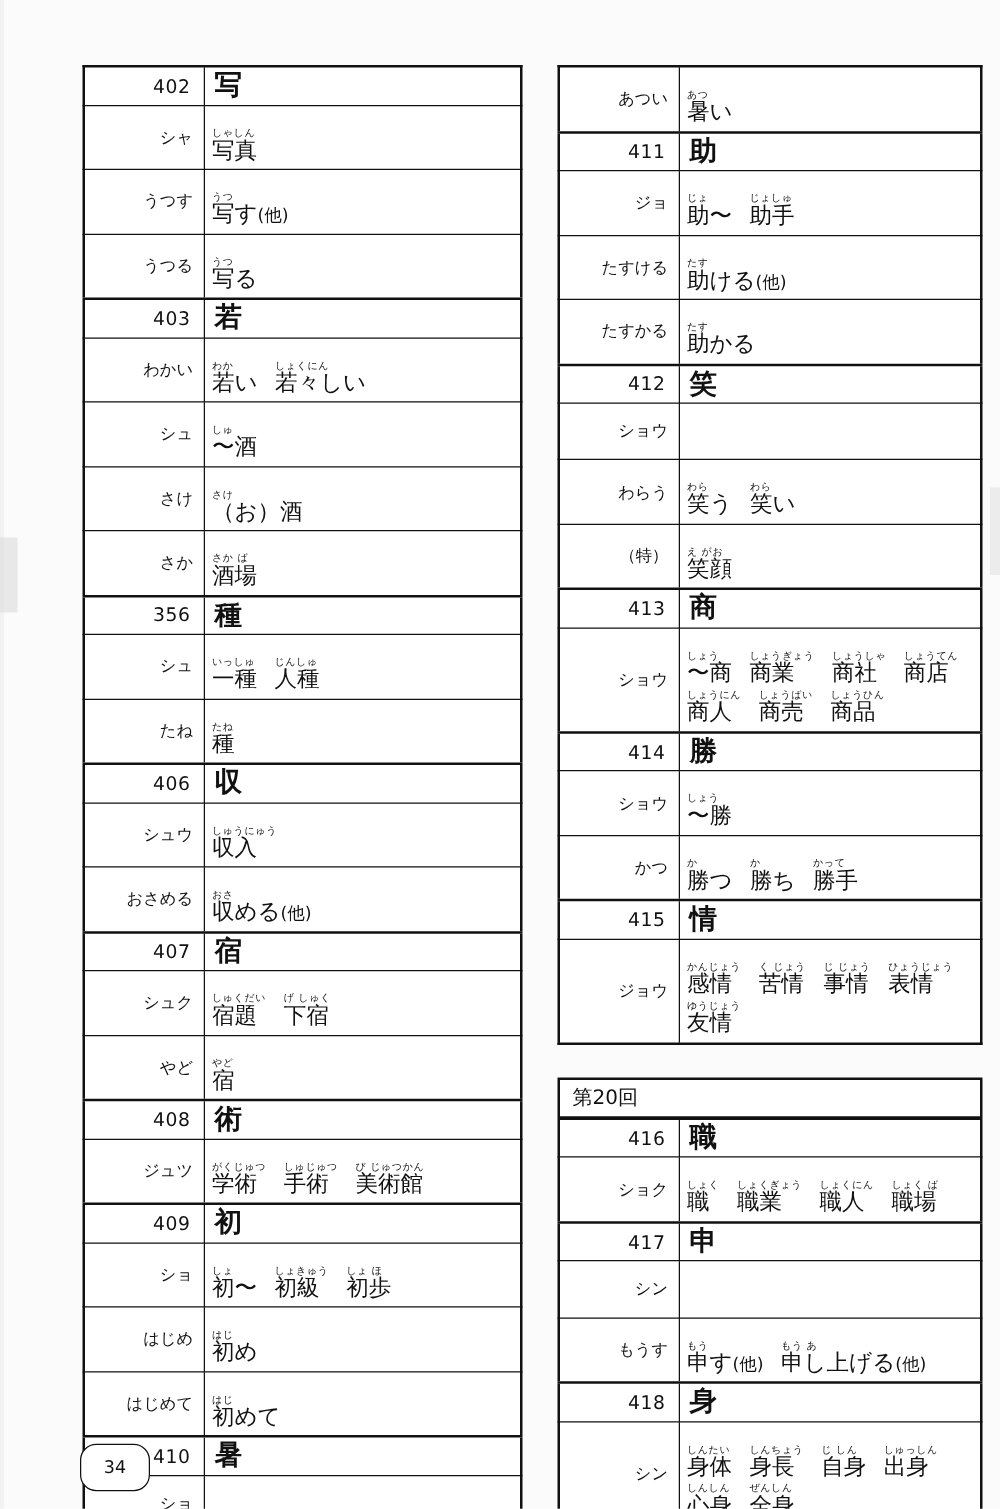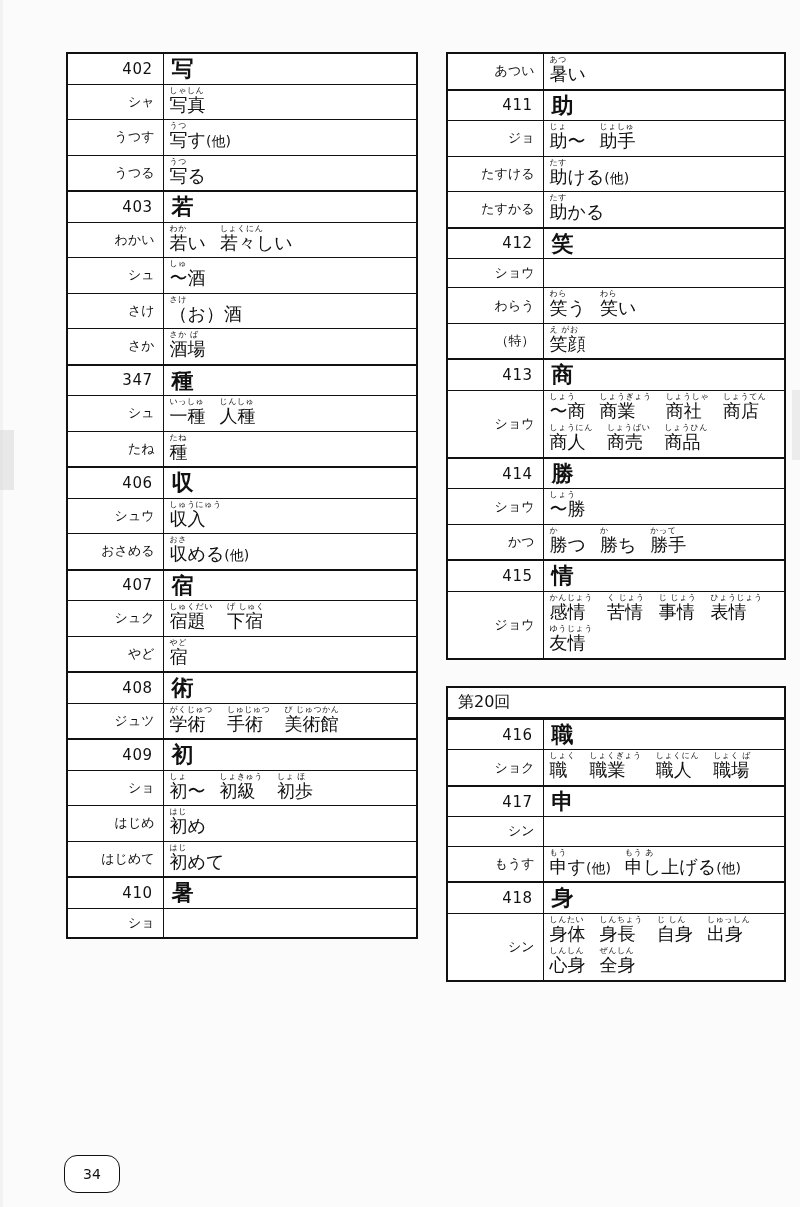--- a/index.html
+++ b/index.html
@@ -56,21 +56,21 @@
 
   
   tr.read td.kana {
     width: 96px;
     text-align: right;
     padding: 5px 8px 5px 0;
     font-size: 13px;
     white-space: nowrap;
   }
   tr.read td.words {
-    padding: 1px 4px 3px 6px;
+    padding: 17px 4px 3px 6px;
     font-size: 18px;
     line-height: 1.35;
   }
   .wordgroup { display: flex; flex-wrap: wrap; align-items: flex-end; }
   .w {
     display: inline-block;
     margin-right: 14px;
     position: relative;
     white-space: nowrap;
   }
@@ -222,21 +222,21 @@
             <td class="words">
               <div class="wordgroup">
                 <span class="w">
                   <span class="furi">さか ば</span>
                   <span class="base">酒場</span>
                 </span>
               </div>
             </td>
           </tr>
           <tr class="head">
-            <td class="num">347</td>
+            <td class="num">356</td>
             <td class="kanji-big">種</td>
           </tr>
           <tr class="read">
             <td class="kana">シュ</td>
             <td class="words">
               <div class="wordgroup">
                 <span class="w">
                   <span class="furi">いっしゅ</span>
                   <span class="base">一種</span>
                 </span>

